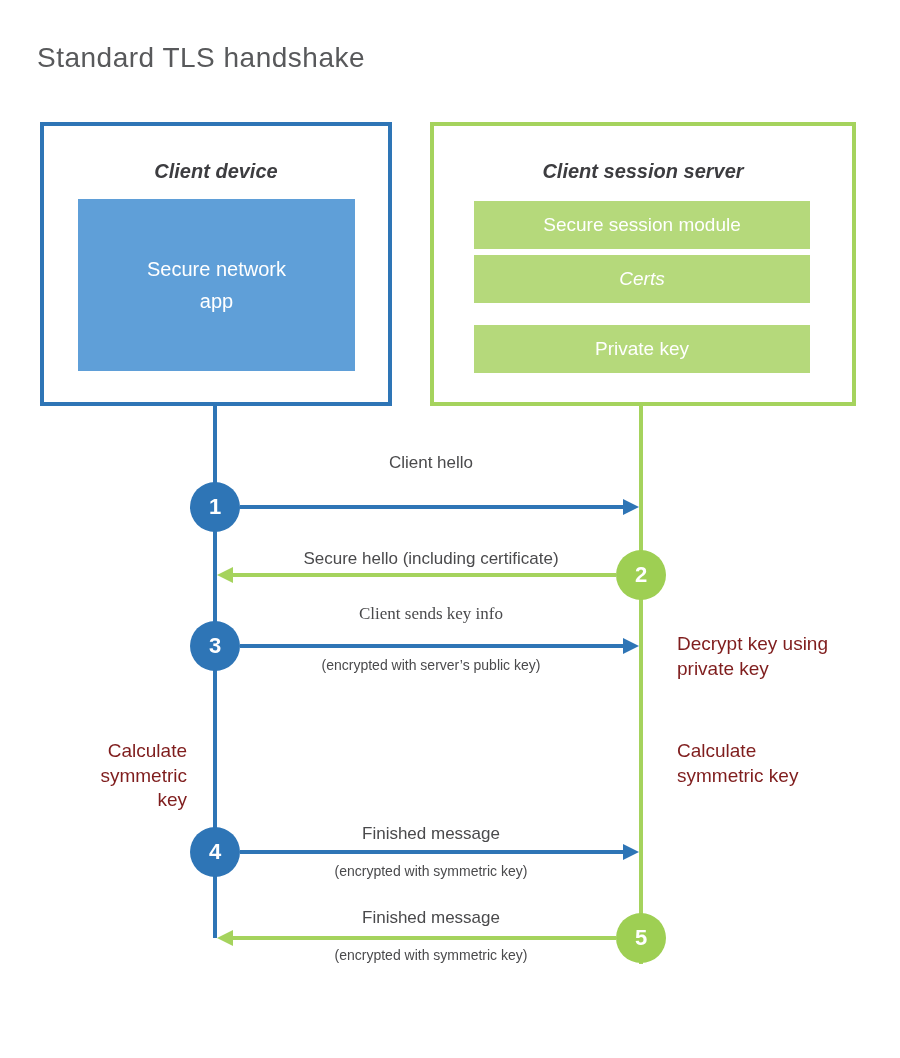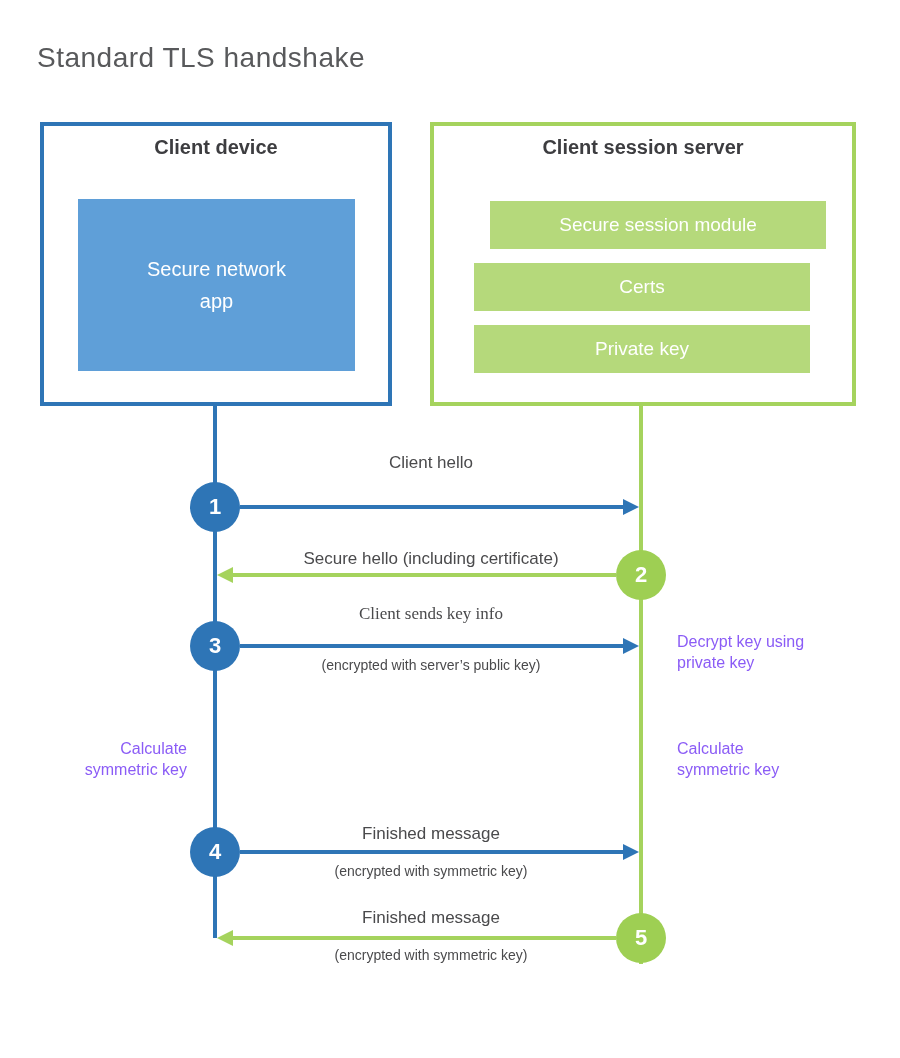--- a/index.html
+++ b/index.html
@@ -10,35 +10,35 @@
   }
   .title {
     position:absolute; left:37px; top:42px;
     font-size:28px; font-weight:300; letter-spacing:0.5px; color:#58595b;
   }
   
   .box { position:absolute; top:122px; height:284px; background:#fff; }
   .client-box { left:40px;  width:352px; border:4px solid #2e75b6; }
   .server-box { left:430px; width:426px; border:4px solid #a5d35d; }
   .box-title {
-    margin-top:10px; text-align:center;
-    font-size:20px; font-weight:700; color:#3d3d40;
+    margin-top:34px; text-align:center;
+    font-size:20px; font-weight:700; color:#3d3d40;font-style:italic;
   }
   .app-box {
     position:absolute; left:78px; top:199px; width:277px; height:172px;
     background:#5f9fd8; color:#ffffff; font-size:20px; line-height:1.6;
     display:flex; align-items:center; justify-content:center;
     text-align:center; white-space:pre-line;
   }
   .bar {
     position:absolute; left:474px; width:336px; height:48px;
     background:#b5d97b; color:#ffffff; font-size:19px;
     display:flex; align-items:center; justify-content:center;
   }
-  .bar1 { top:201px;margin-left:16px; } .bar2 { top:263px; } .bar3 { top:325px; }
+  .bar1 { top:201px; } .bar2 { top:255px;font-style:italic; } .bar3 { top:325px; }
   
   .lifeline { position:absolute; width:4px; }
   .lifeline.blue  { left:213px; top:406px; height:532px; background:#2e75b6; }
   .lifeline.green { left:639px; top:406px; height:558px; background:#a5d35d; }
   
   .circle {
     position:absolute; width:50px; height:50px; border-radius:50%;
     color:#fff; font-weight:700; font-size:22px;
     display:flex; align-items:center; justify-content:center;
   }
@@ -68,21 +68,21 @@
   }
   .m1 { top:453px; } .m2 { top:549px; } .m3 { top:604px;font-family:Liberation Serif, serif; }
   .m4 { top:824px; } .m5 { top:908px; }
   .msg-sub {
     position:absolute; left:239px; width:384px; text-align:center;
     font-size:14px; color:#4a4a4c;
   }
   .s3 { top:657px; } .s4 { top:863px; } .s5 { top:947px; }
   
   .note {
-    position:absolute; font-size:16px; color:#8b5cf6;
+    position:absolute; font-size:19px; color:#7f1d1d;
     line-height:1.3; white-space:pre-line;
   }
   .note-decrypt    { left:677px; top:632px; }
   .note-calc-left  { left:67px;  top:739px; width:120px; text-align:right; }
   .note-calc-right { left:677px; top:739px; }
 </style>
 </head>
 <body>
 
 <div class="canvas">

